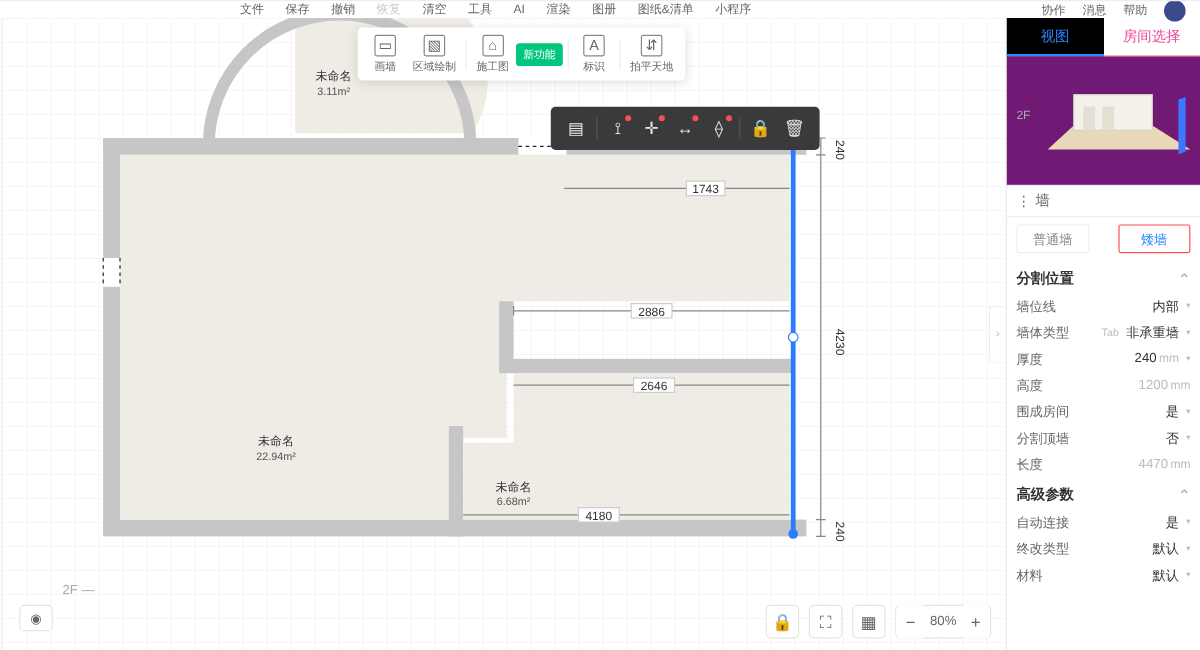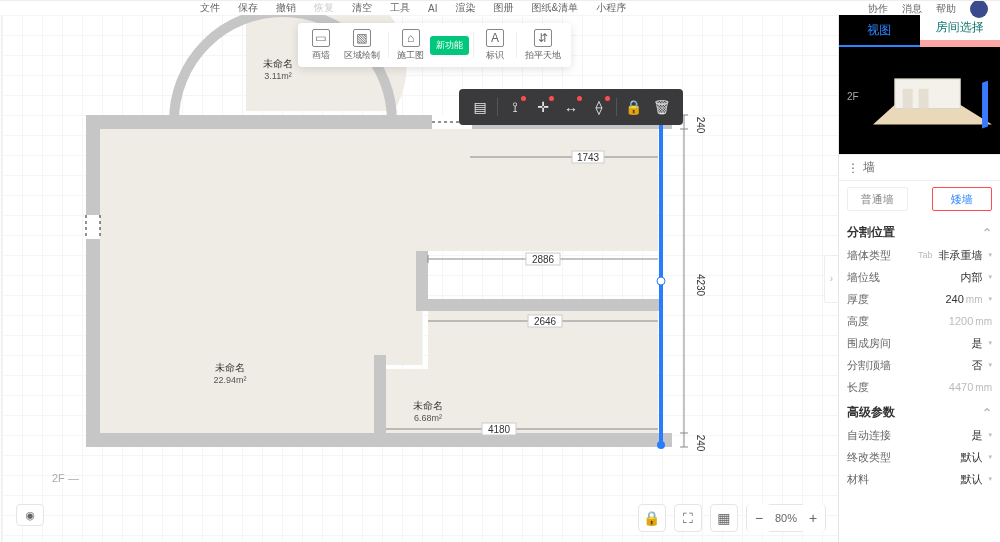--- a/index.html
+++ b/index.html
@@ -22,23 +22,23 @@
 .ctxic.red::after{content:"";position:absolute;top:0;right:0;width:5px;height:5px;background:#ff4d4f;border-radius:50%}
 .ctxsep{width:1px;height:18px;background:#555}
 
 #body{flex:1;display:flex;min-height:0}
 #left{width:2px;border-right:1px solid #eee}
 #canvaswrap{flex:1;position:relative;background:#fff;background-image:linear-gradient(#f5f5f5 1px,transparent 1px),linear-gradient(90deg,#f5f5f5 1px,transparent 1px);background-size:20px 20px;overflow:hidden}
 #sidechevron{position:absolute;right:0;top:50%;transform:translateY(-50%);width:14px;height:48px;background:#fff;border:1px solid #eee;border-right:none;border-radius:3px 0 0 3px;display:flex;align-items:center;justify-content:center;color:#bbb;z-index:4;font-size:10px}
 
 #panel{width:162px;border-left:1px solid #e5e5e5;display:flex;flex-direction:column}
 #paneltabs{height:32px;display:flex;align-items:stretch}
-.ptab{flex:1;display:flex;align-items:center;justify-content:center;color:#0f766e;border-bottom:7px solid #fca5a5;font-size:12px}
+.ptab{flex:1;display:flex;align-items:center;justify-content:center;color:#ec4899;border-bottom:1px solid #fca5a5;font-size:12px}
 .ptab.active{color:#2b86ff;border-bottom:2px solid #2b86ff;background:#000000}
-#preview{height:108px;background:#000000;position:relative;border-bottom:1px solid #eee}
+#preview{height:108px;background:#701a75;position:relative;border-bottom:1px solid #eee}
 .floorlbl{position:absolute;left:8px;top:44px;color:#aaa;font-size:10px}
 .prev3d{position:absolute;left:34px;right:8px;top:18px;bottom:12px}
 
 .sechead{height:26px;display:flex;align-items:center;padding:0 8px;color:#666;border-bottom:1px solid #eee;font-size:12px}
 .subtabs{padding:6px 8px;display:flex;gap:24px}
 .subtab{flex:1;height:24px;display:flex;align-items:center;justify-content:center;border:1px solid #eee;color:#888;font-size:11px;border-radius:2px}
 .subtab.active{border-color:#ff4d4f;color:#2b86ff}
 .group{padding:1px 8px 2px 8px;color:#555;font-size:11px}
 .grouphead{display:flex;justify-content:space-between;align-items:center;font-weight:600;color:#333;margin:6px 0 3px;font-size:12px}
 .chev{color:#bbb}
@@ -48,21 +48,21 @@
 .val.mute{color:#bbb}
 .unit{color:#bbb;font-size:10px}
 .dd::after{content:"▾";color:#bbb;margin-left:4px;font-size:7px}
 
 #bottombar{position:absolute;right:12px;bottom:8px;height:32px;display:flex;align-items:center;gap:8px}
 .bbtn{width:28px;height:28px;border:1px solid #e5e5e5;border-radius:4px;background:#fff;display:flex;align-items:center;justify-content:center;color:#666;font-size:14px}
 .zoom{display:flex;align-items:center;border:1px solid #e5e5e5;border-radius:4px;background:#fff;height:28px}
 .zoom .bbtn{border:none;width:24px}
 .zoom .pct{padding:0 4px;font-size:11px;color:#666}
 #eye{position:absolute;left:14px;bottom:16px;width:28px;height:22px;border:1px solid #e5e5e5;border-radius:4px;display:flex;align-items:center;justify-content:center;color:#666;background:#fff}
-#flr{position:absolute;left:50px;bottom:58px;color:#aaa;font-size:11px}
+#flr{position:absolute;left:50px;bottom:44px;color:#aaa;font-size:11px}
 
 #plan{position:absolute;left:0;top:0}
 .room{fill:#efece6}
 .wall{fill:#c6c6c6}
 .arcwall{fill:none;stroke:#c6c6c6;stroke-width:10}
 .tag{font-size:10px;fill:#333;text-anchor:middle}
 .tagsm{font-size:9px;fill:#555;text-anchor:middle}
 .blue{stroke:#2a7cff;stroke-width:4;fill:none}
 .dashed{stroke:#222;stroke-width:1;stroke-dasharray:3 3;fill:none}
 .thinline{stroke:#888;stroke-width:1;fill:none}
@@ -196,29 +196,29 @@
       <div class="subtabs">
         <div class="subtab">普通墙</div>
         <div class="subtab active">矮墙</div>
       </div>
       <div class="group">
         <div class="grouphead">
             <span>分割位置</span>
             <span class="chev">⌃</span>
           </div>
         <div class="row">
+            <span class="rowlbl">墙位线</span>
+            <span class="val dd">内部</span>
+          </div>
+        <div class="row">
             <span class="rowlbl">墙体类型</span>
             <span class="val dd">
               <span style="color:#bbb;font-size:9px;margin-right:4px">Tab</span>
               <span>非承重墙</span>
             </span>
-          </div>
-        <div class="row">
-            <span class="rowlbl">墙位线</span>
-            <span class="val dd">内部</span>
           </div>
         <div class="row">
             <span class="rowlbl">厚度</span>
             <span class="val dd">
               <span>240</span> 
               <span class="unit">mm</span>
             </span>
           </div>
         <div class="row">
             <span class="rowlbl">高度</span>

